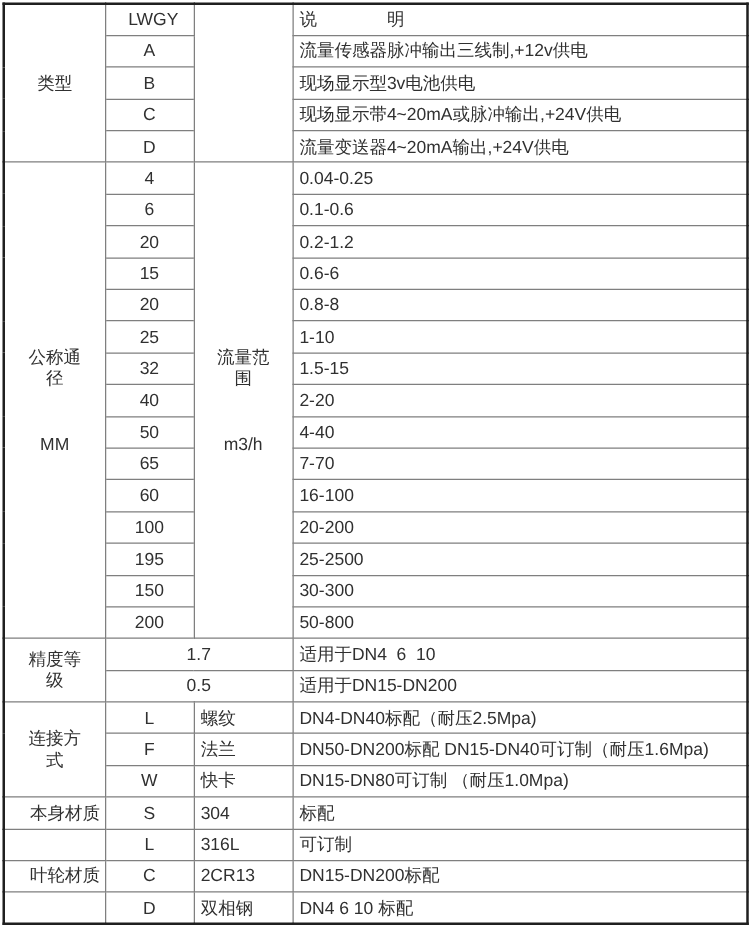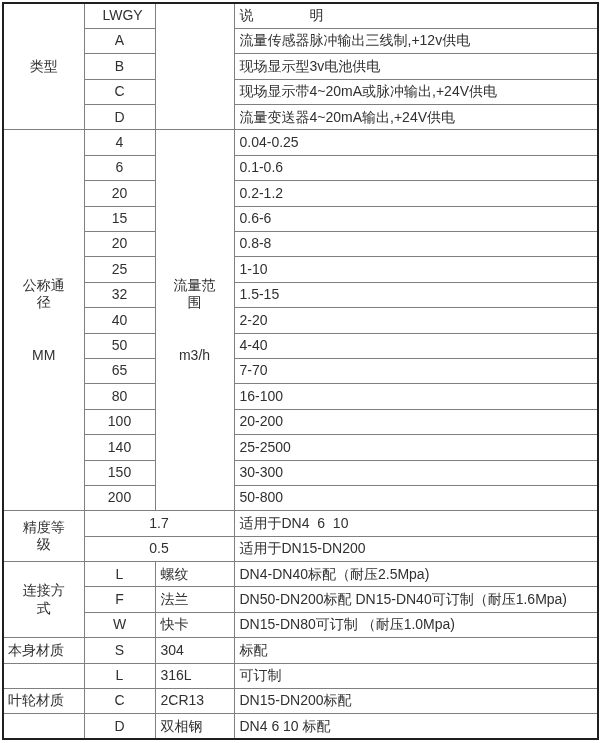--- a/index.html
+++ b/index.html
@@ -34,21 +34,21 @@
     padding: 0 3px 0 5px;
     white-space: pre-wrap;
     overflow: hidden;
   }
   td.center {
     text-align: center;
     padding: 0 18px;
   }
   td.leftlabel {
     text-align: left;
-    padding-left: 4px;
+    padding-left: 20px;
   }
   .two-line { display: block; text-align: center; }
 </style>
 </head>
 <body>
 
 <div class="page">
   <table class="spec-table">
     <colgroup>
       <col style="width:81px">
@@ -123,29 +123,29 @@
     </tr>
     <tr>
       <td class="center">50</td>
       <td>4-40</td>
     </tr>
     <tr>
       <td class="center">65</td>
       <td>7-70</td>
     </tr>
     <tr>
-      <td class="center">80</td>
+      <td class="center">60</td>
       <td>16-100</td>
     </tr>
     <tr>
       <td class="center">100</td>
       <td>20-200</td>
     </tr>
     <tr>
-      <td class="center">140</td>
+      <td class="center">195</td>
       <td>25-2500</td>
     </tr>
     <tr>
       <td class="center">150</td>
       <td>30-300</td>
     </tr>
     <tr>
       <td class="center">200</td>
       <td>50-800</td>
     </tr>

